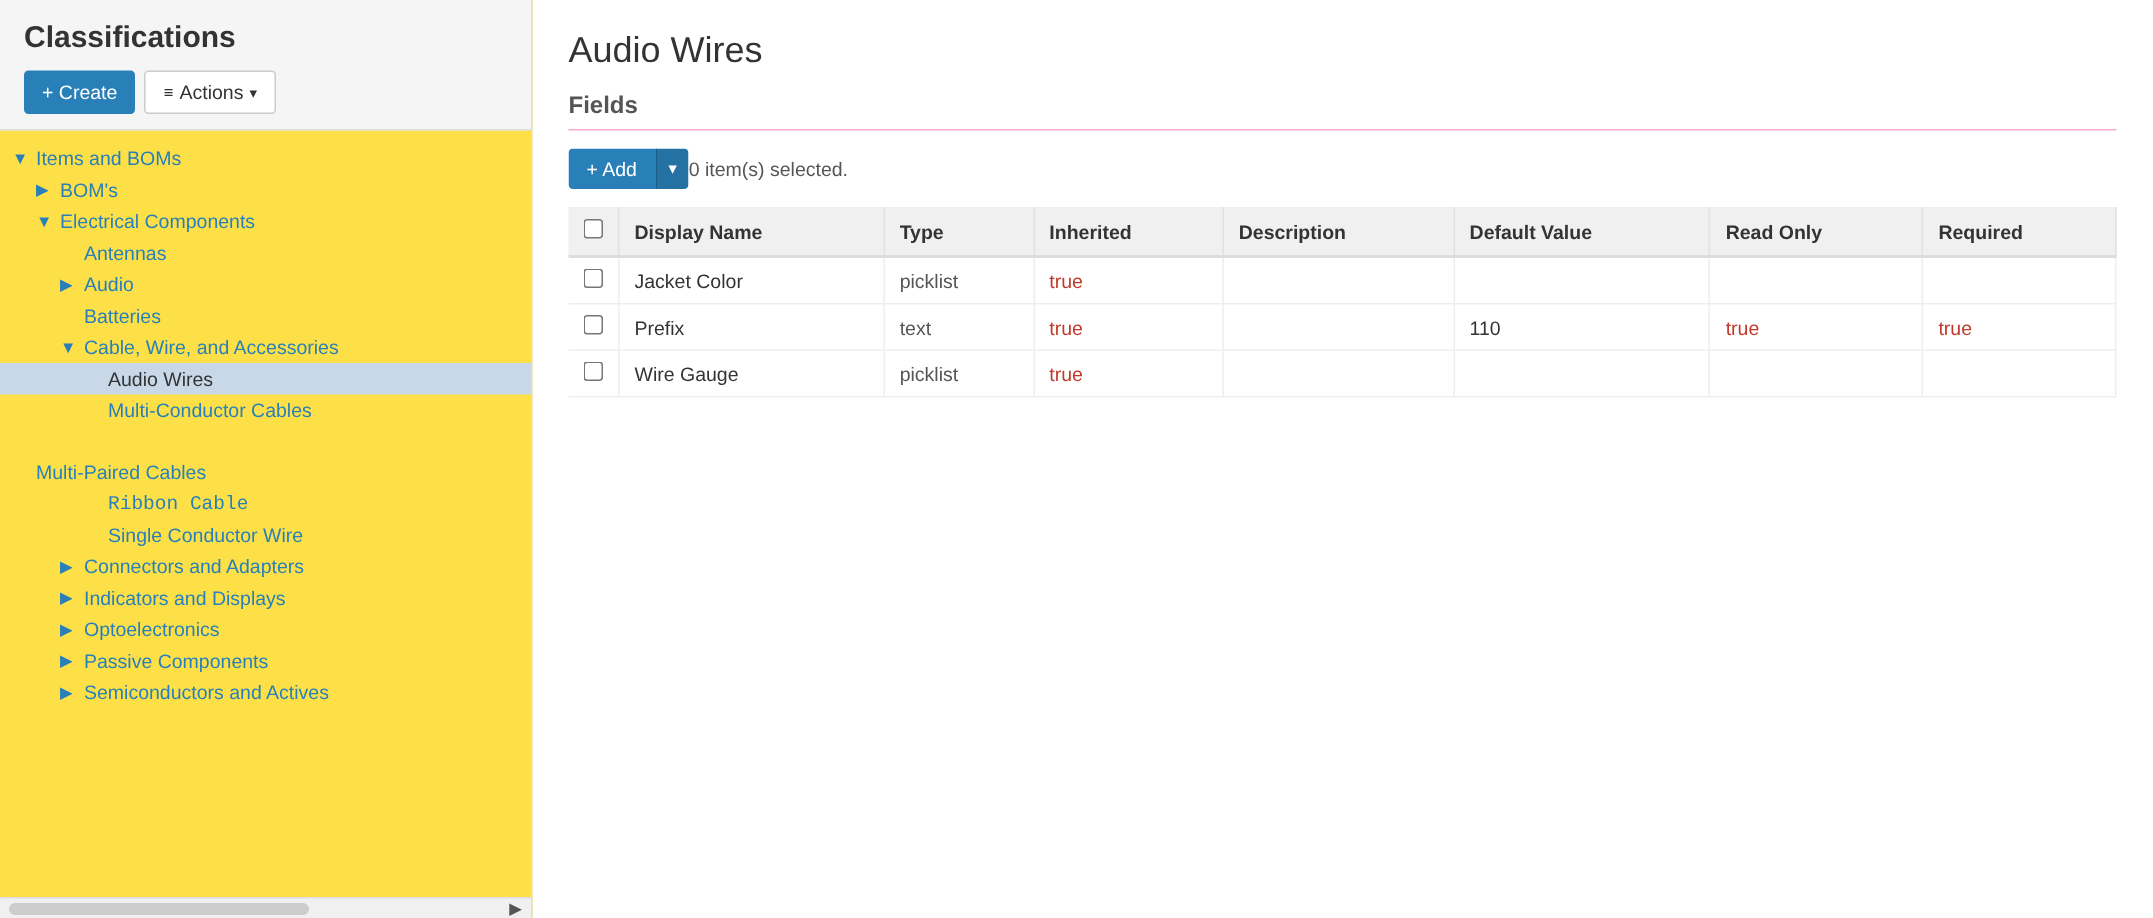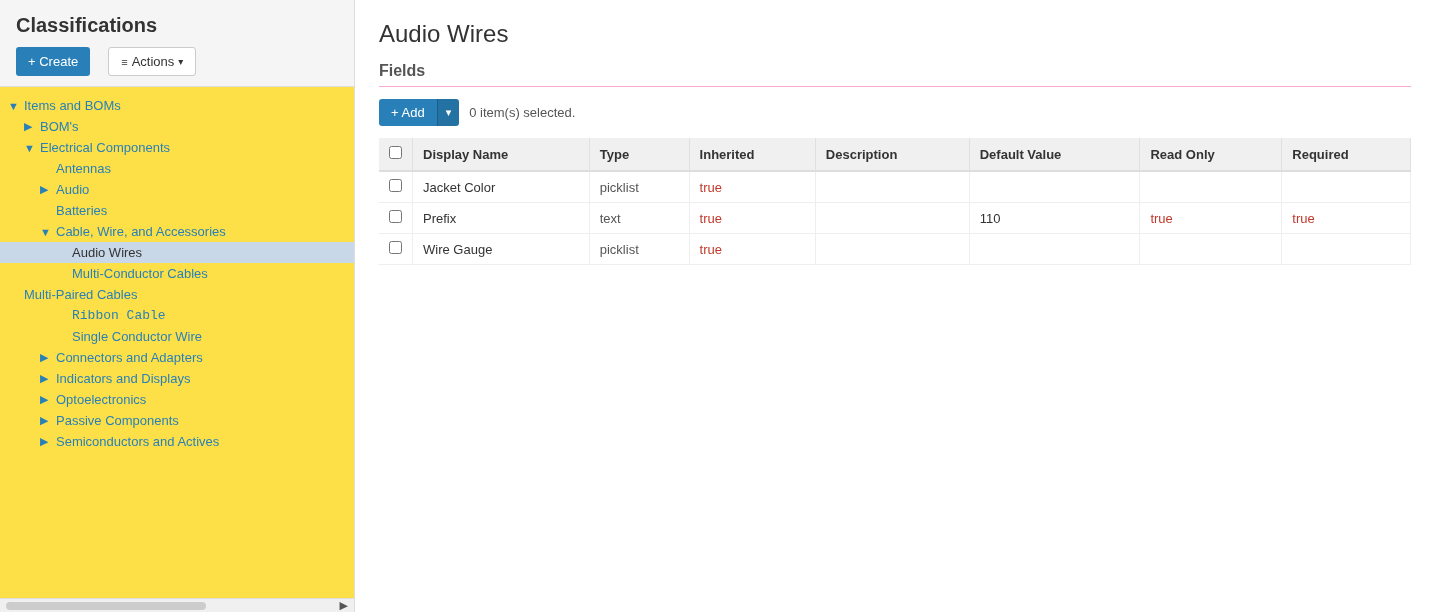--- a/index.html
+++ b/index.html
@@ -21,21 +21,21 @@
       background: #f5f5f5;
     }
     .sidebar-title {
       font-size: 20px;
       font-weight: bold;
       color: #333;
       margin-bottom: 10px;
     }
     .sidebar-buttons {
       display: flex;
-      gap: 18px;
+      gap: 6px;
     }
     .btn-primary {
       background: #2980b9;
       color: #fff;
       border: none;
       padding: 6px 12px;
       border-radius: 3px;
       cursor: pointer;
       font-size: 13px;
       display: flex;
@@ -117,21 +117,20 @@
       font-weight: bold;
       color: #555;
       border-bottom: 1px solid #f9a8d4;
       padding-bottom: 6px;
       margin-bottom: 12px;
     }
 
     .toolbar {
       display: flex;
       align-items: center;
-      gap: 10px;
       margin-bottom: 12px;
     }
     .btn-add-group {
       display: flex;
       align-items: stretch;
       border-radius: 3px;
       overflow: hidden;
     }
     .btn-add-main {
       background: #2980b9;
@@ -244,21 +243,21 @@
         <span class="label">Cable, Wire, and Accessories</span>
       </div>
       <div class="tree-item active" style="padding-left: 56px;">
         <span class="toggle"></span>
         <span class="label">Audio Wires</span>
       </div>
       <div class="tree-item" style="padding-left: 56px;">
         <span class="toggle"></span>
         <span class="label">Multi-Conductor Cables</span>
       </div>
-      <div class="tree-item" style="">
+      <div class="tree-item" style=" margin-top: 20px;">
         <span class="toggle"></span>
         <span class="label">Multi-Paired Cables</span>
       </div>
       <div class="tree-item" style="padding-left: 56px; font-family: Liberation Mono, monospace;">
         <span class="toggle"></span>
         <span class="label">Ribbon Cable</span>
       </div>
       <div class="tree-item" style="padding-left: 56px;">
         <span class="toggle"></span>
         <span class="label">Single Conductor Wire</span>

